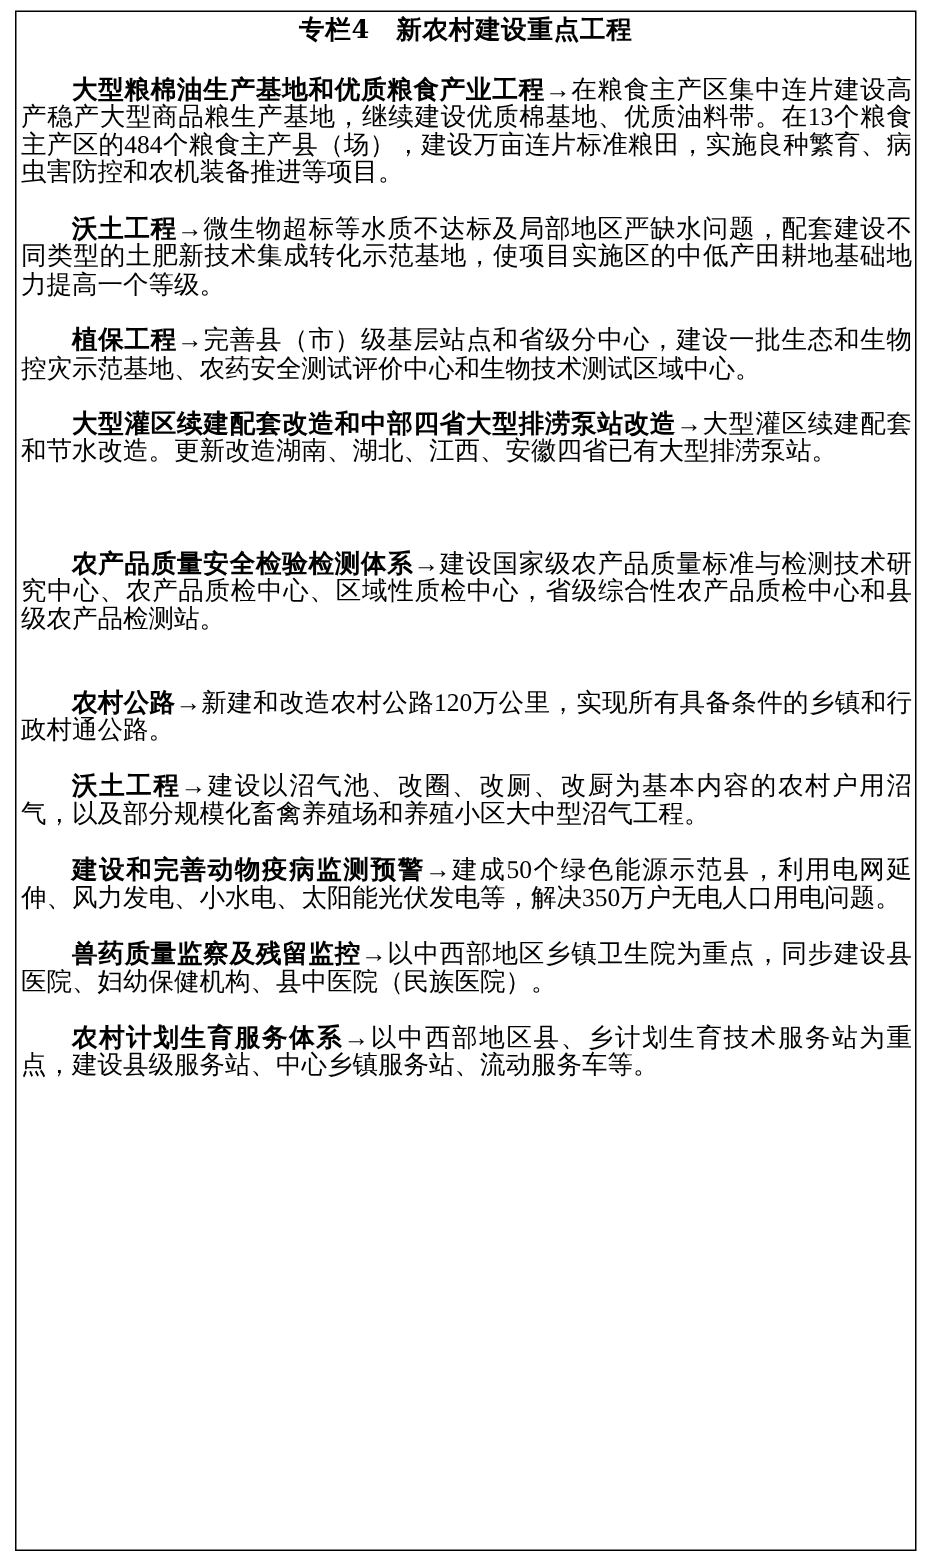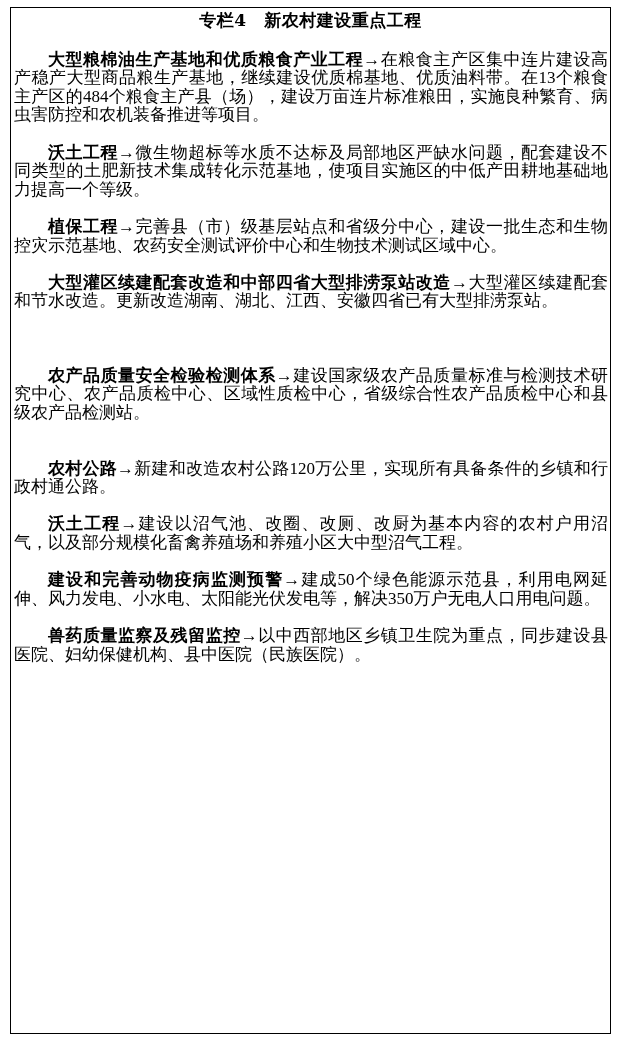--- a/index.html
+++ b/index.html
@@ -54,15 +54,16 @@
 
   <p class="para"><span class="head">沃土工程</span><span class="arrow">→</span><span>建设以沼气池、改圈、改厕、改厨为基本内容的农村户用沼气，以及部分规模化畜禽养殖场和养殖小区大中型沼气工程。</span></p>
   <div class="gap"></div>
 
   <p class="para"><span class="head">建设和完善动物疫病监测预警</span><span class="arrow">→</span><span>建成50个绿色能源示范县，利用电网延伸、风力发电、小水电、太阳能光伏发电等，解决350万户无电人口用电问题。</span></p>
   <div class="gap"></div>
 
   <p class="para"><span class="head">兽药质量监察及残留监控</span><span class="arrow">→</span><span>以中西部地区乡镇卫生院为重点，同步建设县医院、妇幼保健机构、县中医院（民族医院）。</span></p>
   <div class="gap"></div>
 
+  <p class="para"><span class="head">农村计划生育服务体系</span><span class="arrow">→</span><span>以中西部地区县、乡计划生育技术服务站为重点，建设县级服务站、中心乡镇服务站、流动服务车等。</span></p>
   <div class="gap"></div>
 
 </div>
 
 </body></html>

